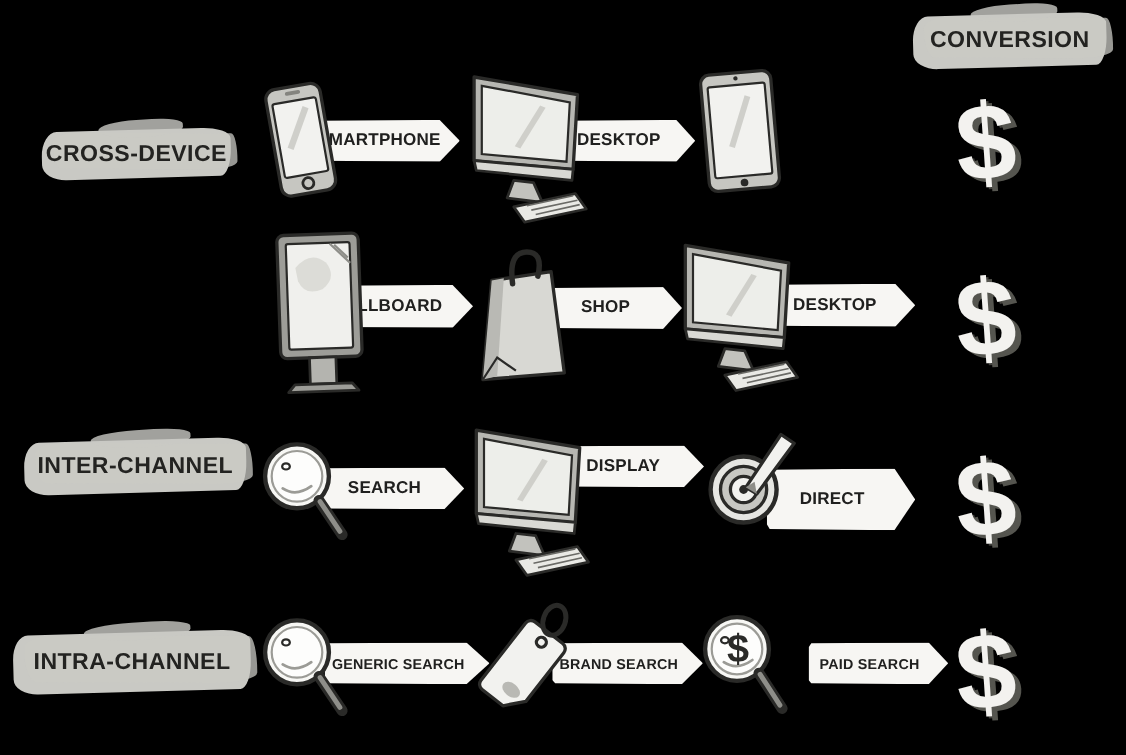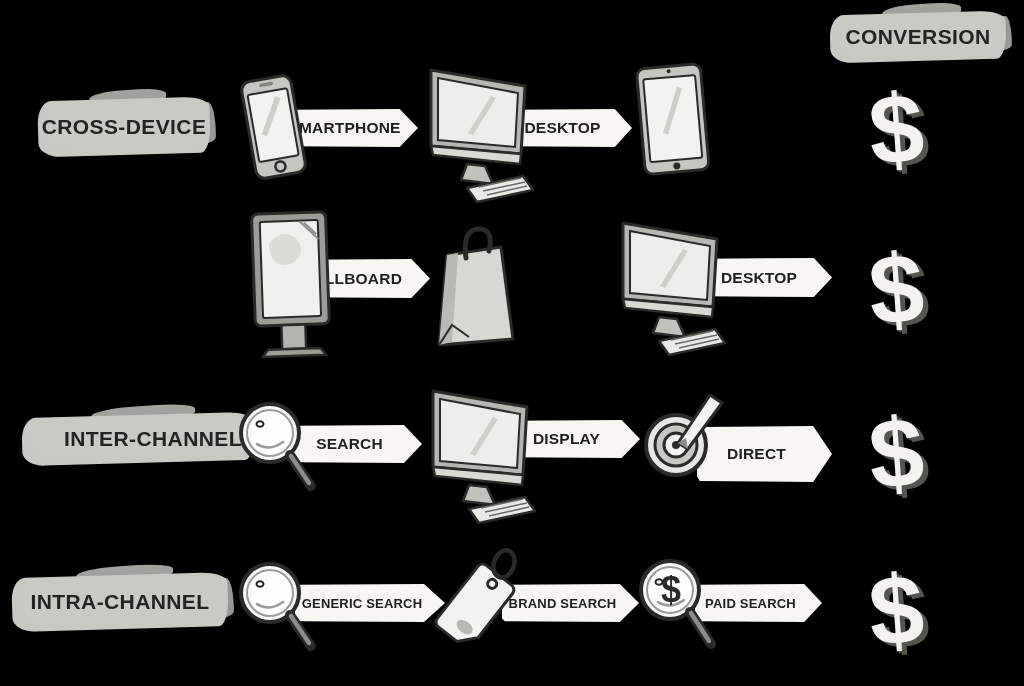--- a/index.html
+++ b/index.html
@@ -32,23 +32,23 @@
 
   
   .dollar{position:absolute;width:80px;height:106px;display:flex;align-items:center;
        justify-content:center;z-index:2;}
   .dollar span{font-size:98px;line-height:1;font-weight:bold;color:#f3f2ef;transform:rotate(-4deg);
        text-shadow:5px 4px 0 #55554f,2px 2px 0 #403f3b;}
 
   
   .pos-conv{left:830px;top:13px;width:176px;height:48px;}
   
-  .pos-r1l{left:38px;top:99px;width:172px;height:56px;}
+  .pos-r1l{left:38px;top:118px;width:172px;height:44px;}
   .pos-r2l{left:13px;top:249px;width:200px;height:52px;}
-  .pos-r3l{left:22px;top:415px;width:202px;height:48px;padding-left:30px;}
+  .pos-r3l{left:22px;top:400px;width:202px;height:48px;}
   .pos-r4l{left:12px;top:575px;width:216px;height:54px;justify-content:center;}
   
   .pos-phone{left:243px;top:74px;}
   .pos-b11{left:287px;top:109px;width:131px;}
   .pos-desk1{left:423px;top:56px;}
   .pos-b12{left:509px;top:109px;width:123px;}
   .pos-tablet{left:636px;top:62px;}
   .pos-b13{left:700px;top:107px;width:117px;height:41px;}
   .pos-d1{left:856px;top:76px;}
   
@@ -56,31 +56,31 @@
   .pos-b21{left:297px;top:259px;width:133px;height:39px;}
   .pos-bag{left:431px;top:219px;}
   .pos-b22{left:497px;top:261px;width:123px;}
   .pos-desk2{left:615px;top:209px;}
   .pos-b23{left:702px;top:258px;width:130px;height:39px;}
   .pos-d2{left:856px;top:236px;}
   
   .pos-mag1{left:236px;top:399px;}
   .pos-b31{left:293px;top:425px;width:129px;}
   .pos-desk3{left:425px;top:377px;}
-  .pos-b32{left:509px;top:420px;width:131px;}
+  .pos-b32{left:509px;top:405px;width:131px;}
   .pos-target{left:636px;top:385px;}
   .pos-b33{left:697px;top:426px;width:135px;height:56px;}
   .pos-d3{left:856px;top:400px;}
   
   .pos-mag2{left:236px;top:559px;}
   .pos-b41{left:295px;top:584px;width:150px;}
   .pos-tag{left:432px;top:542px;}
   .pos-b42{left:502px;top:584px;width:137px;text-align:right;}
   .pos-mag3{left:634px;top:555px;}
-  .pos-b43{left:695px;top:584px;width:127px;}
+  .pos-b43{left:735px;top:584px;width:127px;}
   .pos-d4{left:856px;top:557px;}
 </style>
 </head>
 <body>
 
 <div class="page">
 
   <div class="hl pos-conv">
     <i class="brush"></i>
     <span>CONVERSION</span>
@@ -149,20 +149,23 @@
   </div>
 
   <div class="icon pos-bag">
     <svg width="90" height="132" viewBox="0 0 90 132">
       <path d="M16 36 L70 28 L82 120 L8 126 Z" fill="#d8d8d3" stroke="#2a2a28" stroke-width="3" stroke-linejoin="round"></path>
       <path d="M16 36 L27 34 L21 123 L8 126 Z" fill="#b9b9b4"></path>
       <path d="M8 126 L21 106 L38 118" fill="none" stroke="#2a2a28" stroke-width="2"></path>
       <path d="M35 39 Q31 10 48 10 Q63 10 58 32" fill="none" stroke="#2a2a28" stroke-width="5" stroke-linecap="round"></path>
     </svg>
   </div>
+  <div class="banner pos-b22">
+    <span>SHOP</span>
+  </div>
 
   <div class="icon pos-desk2">
     <svg width="112" height="148" viewBox="0 0 112 148">
       <path d="M8 14 L102 30 L98 98 L8 90 Z" fill="#b7b7b2" stroke="#2a2a28" stroke-width="3" stroke-linejoin="round"></path>
       <path d="M15 22 L95 37 L92 91 L15 84 Z" fill="#edeeea" stroke="#2a2a28" stroke-width="2"></path>
       <path d="M68 40 L73 42 L50 79 L45 77 Z" fill="#cfcfca"></path>
       <path d="M8 90 L98 98 L97 108 L10 99 Z" fill="#d9d9d4" stroke="#2a2a28" stroke-width="2.5" stroke-linejoin="round"></path>
       <path d="M44 108 L62 110 L70 128 L38 124 Z" fill="#c2c2bd" stroke="#2a2a28" stroke-width="2.5" stroke-linejoin="round"></path>
       <path d="M44 132 L100 120 L110 134 L54 146 Z" fill="#e9e9e5" stroke="#2a2a28" stroke-width="2.5" stroke-linejoin="round"></path>
       <path d="M56 131 L98 122 M60 135 L102 126 M64 139 L104 130" stroke="#6a6a66" stroke-width="1.5" fill="none"></path>

